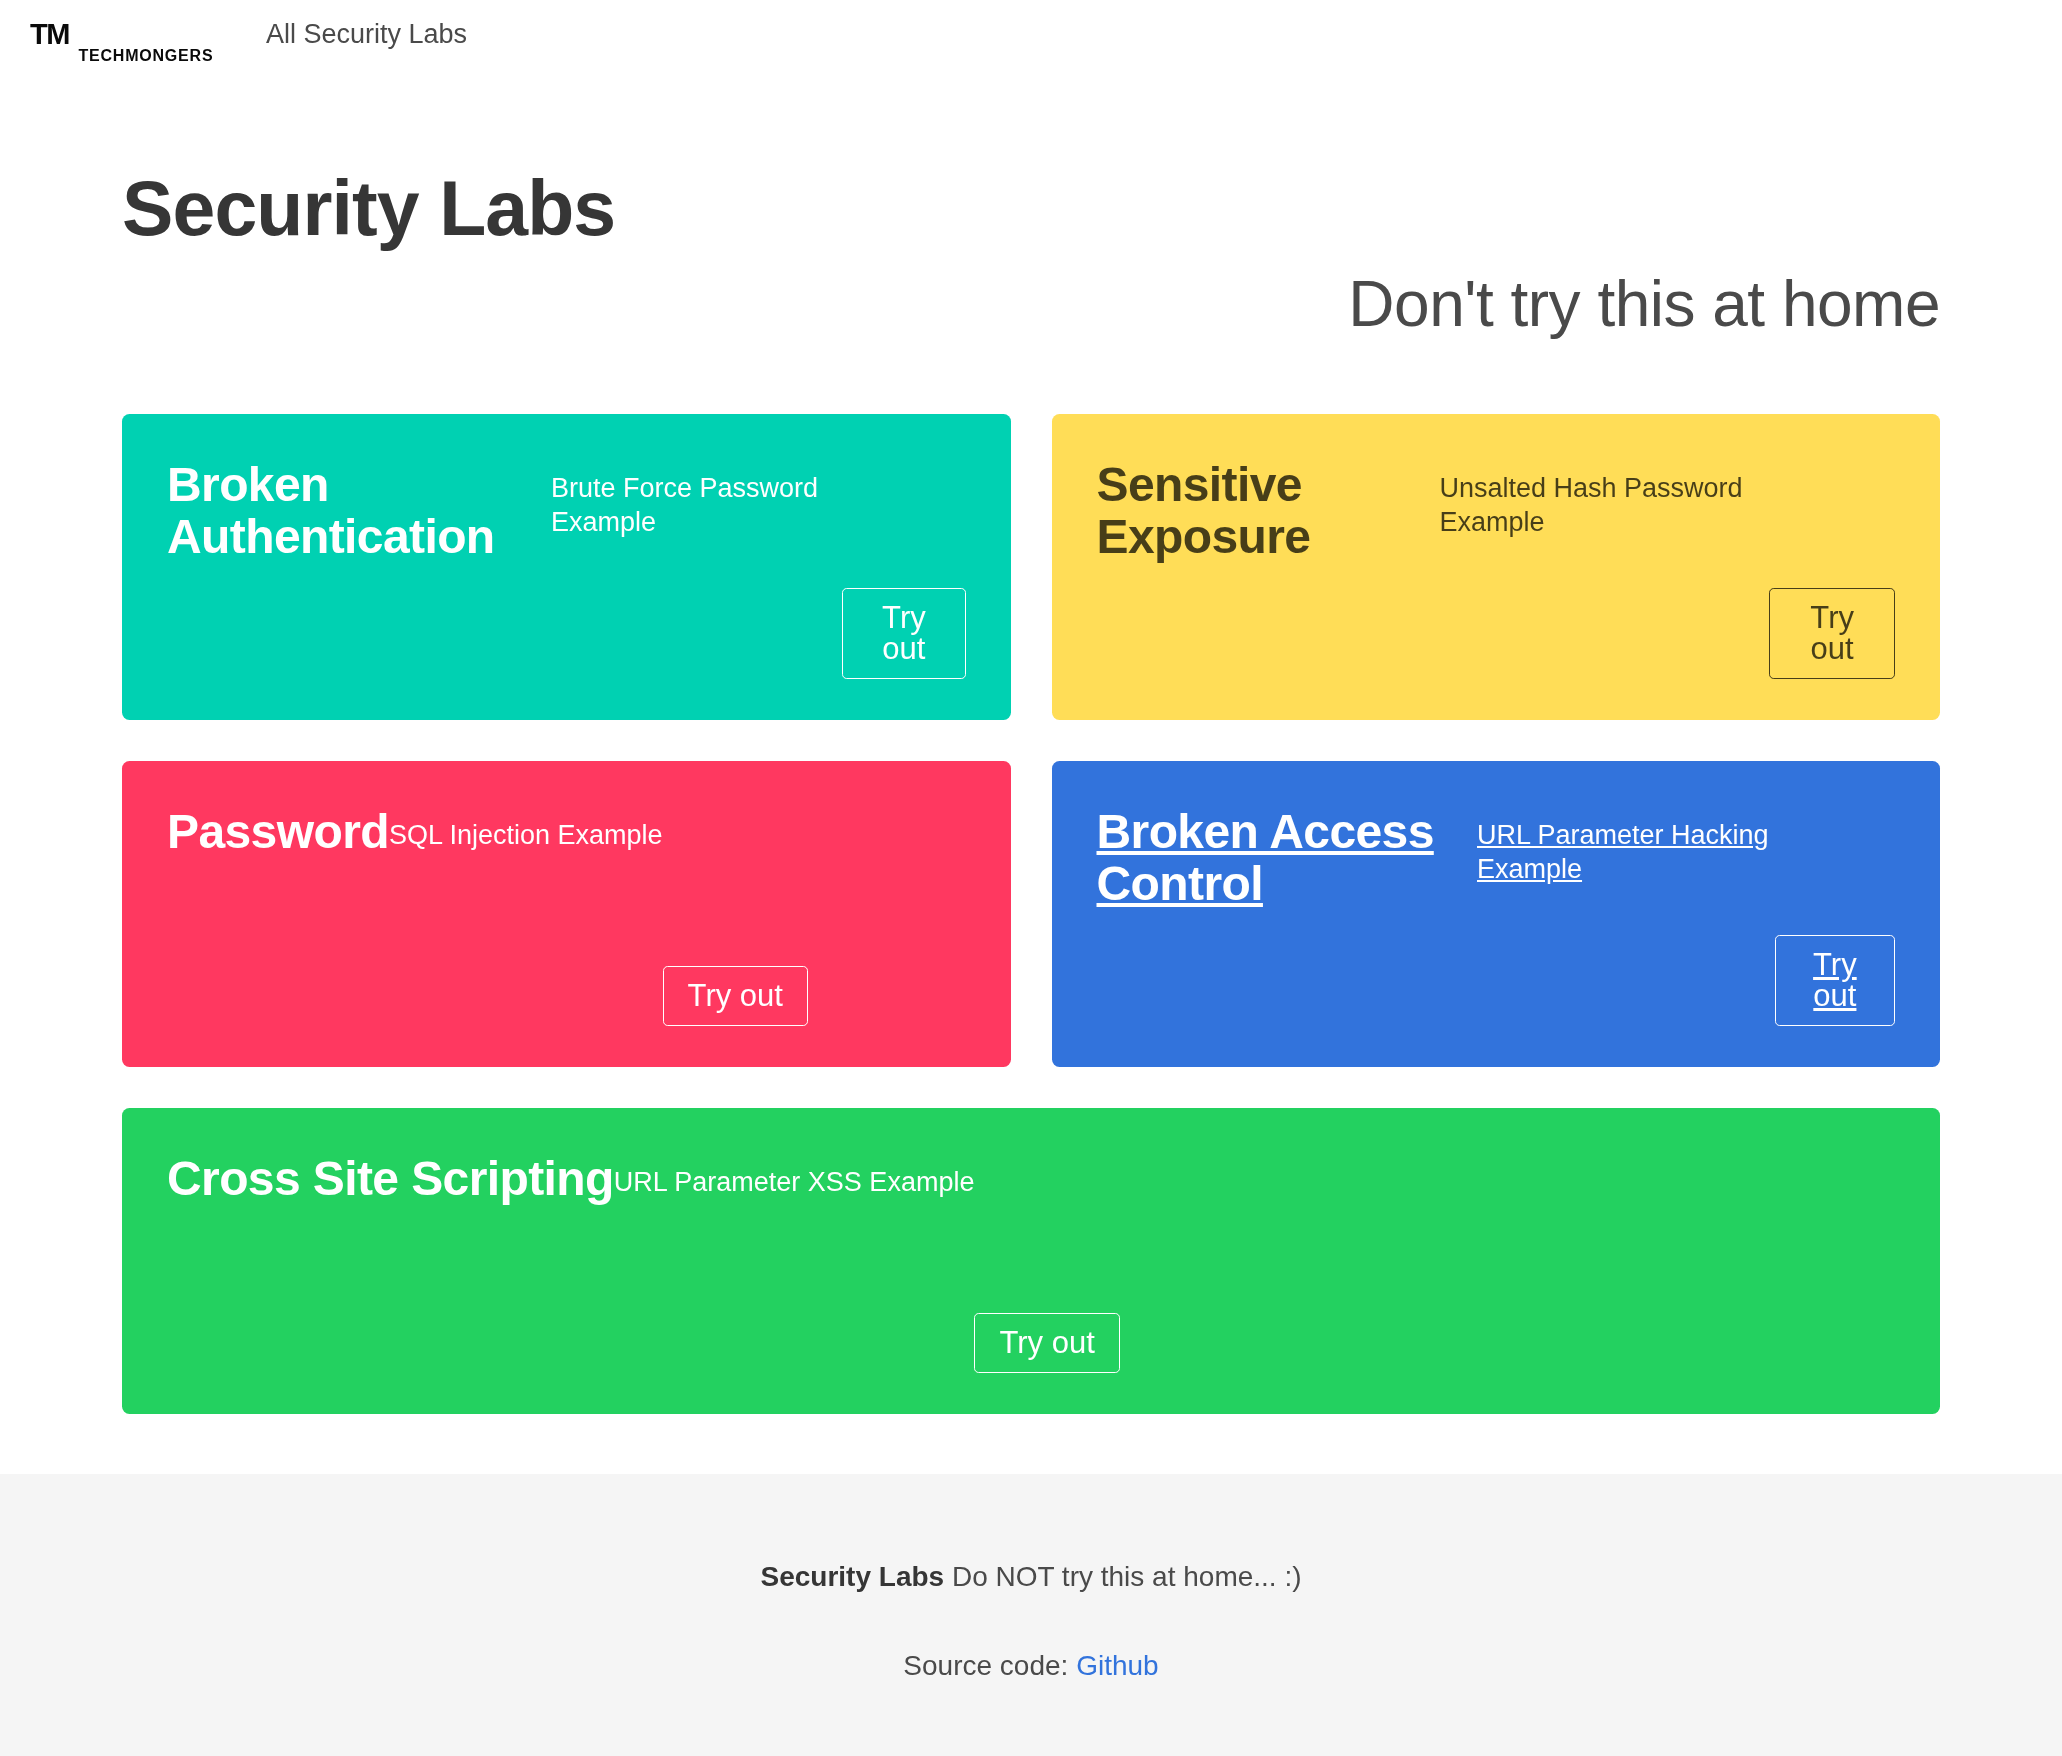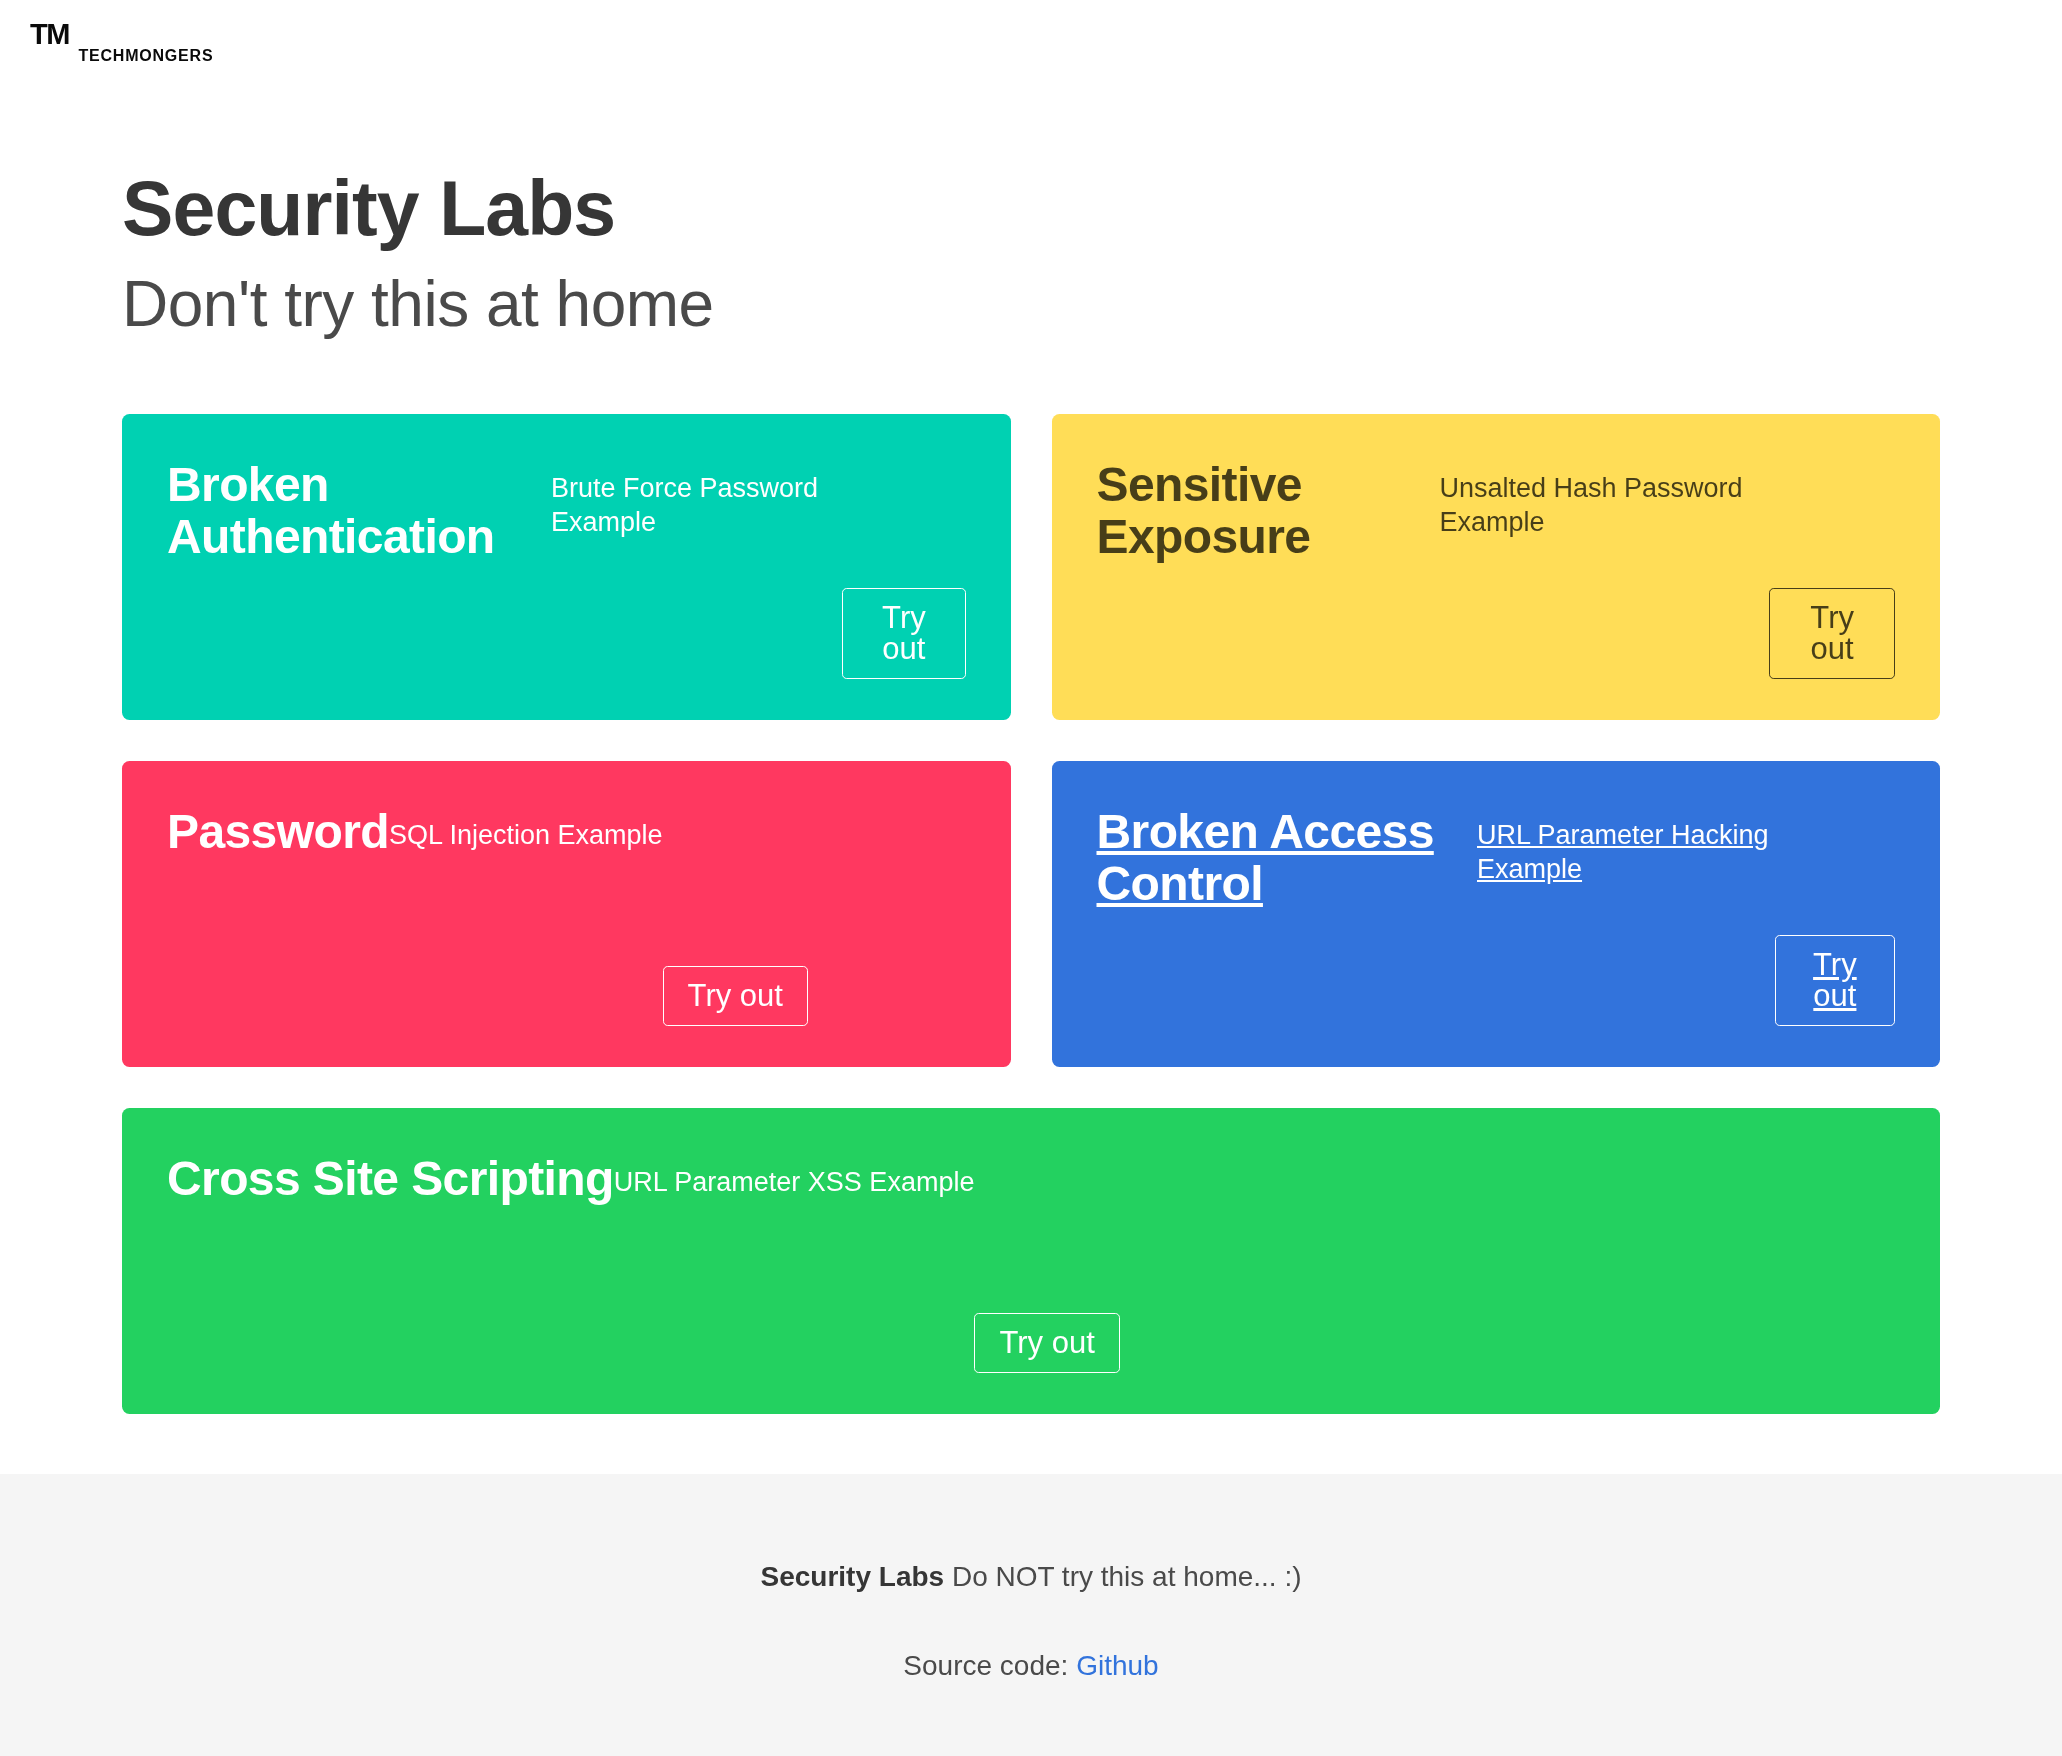--- a/index.html
+++ b/index.html
@@ -91,20 +91,21 @@
     letter-spacing: -0.9px;
   }
 
   .page-subtitle {
     font-size: 64px;
     font-weight: 300;
     color: #4a4a4a;
     line-height: 1.12;
     margin-top: 20.5px;
     letter-spacing: -0.5px;
+    text-align: right;
   }
 
   
   .grid {
     margin-top: 74px;
     display: flex;
     flex-wrap: wrap;
     gap: 41px 41px;
   }
 
@@ -180,20 +181,21 @@
   }
 </style>
 </head>
 <body>
 
 <nav class="navbar">
   <a class="brand">
     <span class="brand-mark">TM</span>
     <span class="brand-word">TECHMONGERS</span>
   </a>
+  <a class="navbar-item">All Security Labs</a>
 </nav>
 
 <main class="main">
   <div class="container">
 
     <section class="hero">
       <h1 class="page-title">Security Labs</h1>
       <h2 class="page-subtitle">Don't try this at home</h2>
     </section>
 

